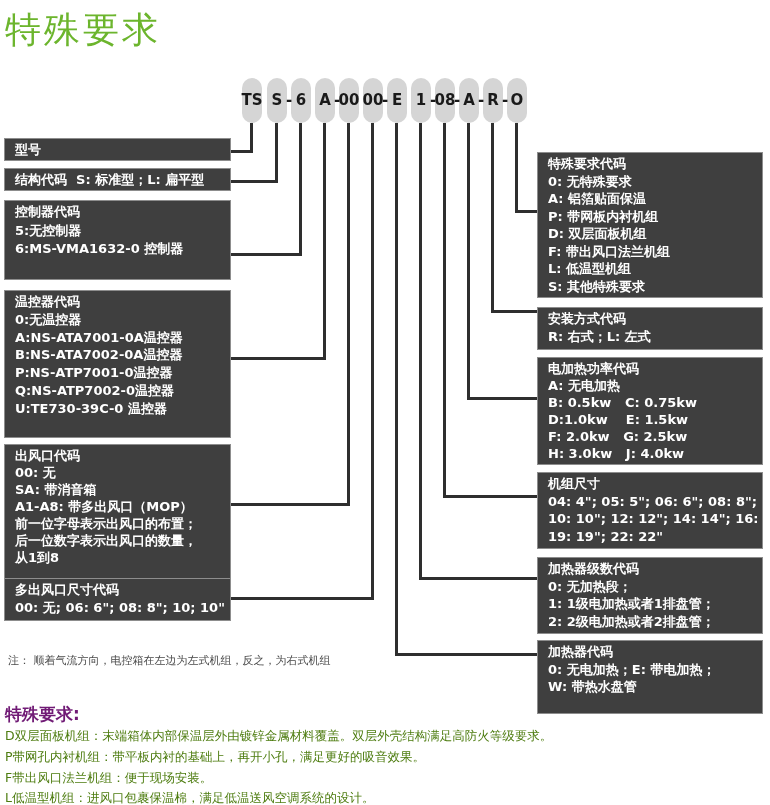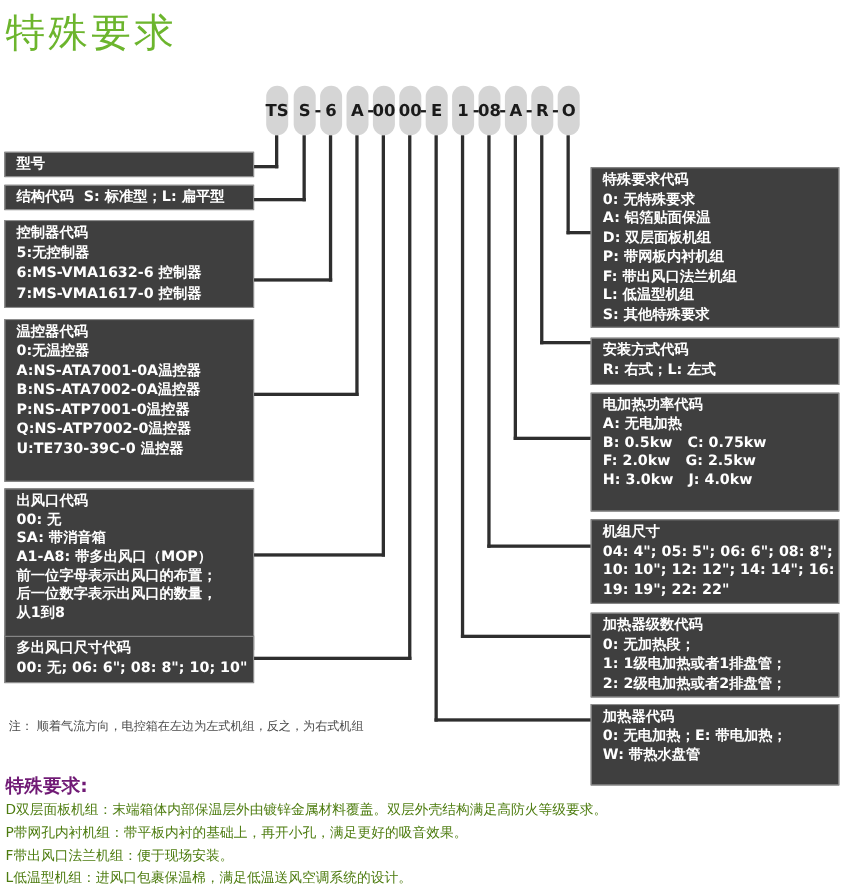--- a/index.html
+++ b/index.html
@@ -102,22 +102,21 @@
     <div>型号</div>
   </div>
 
   <div class="dbox lbox" style="top:168px;height:23px;line-height:18px">
     <div>结构代码  S: 标准型；L: 扁平型</div>
   </div>
 
   <div class="dbox lbox" style="top:200px;height:80px;line-height:18.5px">
     <div>控制器代码</div>
     <div>5:无控制器</div>
-    <div>6:MS-VMA1632-6 控制器</div>
-    <div>7:MS-VMA1617-0 控制器</div>
+    <div>6:MS-VMA1632-0 控制器</div>
   </div>
 
   <div class="dbox lbox" style="top:290px;height:148px;line-height:17.8px">
     <div>温控器代码</div>
     <div>0:无温控器</div>
     <div>A:NS-ATA7001-0A温控器</div>
     <div>B:NS-ATA7002-0A温控器</div>
     <div>P:NS-ATP7001-0温控器</div>
     <div>Q:NS-ATP7002-0温控器</div>
     <div>U:TE730-39C-0 温控器</div>
@@ -135,36 +134,37 @@
 
   <div class="dbox lbox" style="top:578px;height:43px;line-height:18px">
     <div>多出风口尺寸代码</div>
     <div>00: 无; 06: 6"; 08: 8"; 10; 10"</div>
   </div>
 
   <div class="dbox rbox" style="top:140px;height:146px;line-height:17.5px">
     <div>特殊要求代码</div>
     <div>0: 无特殊要求</div>
     <div>A: 铝箔贴面保温</div>
+    <div>P: 带网板内衬机组</div>
     <div>D: 双层面板机组</div>
-    <div>P: 带网板内衬机组</div>
     <div>F: 带出风口法兰机组</div>
     <div>L: 低温型机组</div>
     <div>S: 其他特殊要求</div>
   </div>
 
   <div class="dbox rbox" style="top:295px;height:43px;line-height:18px">
     <div>安装方式代码</div>
     <div>R: 右式；L: 左式</div>
   </div>
 
   <div class="dbox rbox" style="top:345px;height:108px;line-height:17px">
     <div>电加热功率代码</div>
     <div>A: 无电加热</div>
     <div>B: 0.5kw   C: 0.75kw</div>
+    <div>D:1.0kw    E: 1.5kw</div>
     <div>F: 2.0kw   G: 2.5kw</div>
     <div>H: 3.0kw   J: 4.0kw</div>
   </div>
 
   <div class="dbox rbox" style="top:460px;height:77px;line-height:17.5px">
     <div>机组尺寸</div>
     <div>04: 4"; 05: 5"; 06: 6"; 08: 8";</div>
     <div>10: 10"; 12: 12"; 14: 14"; 16: 16";</div>
     <div>19: 19"; 22: 22"</div>
   </div>

